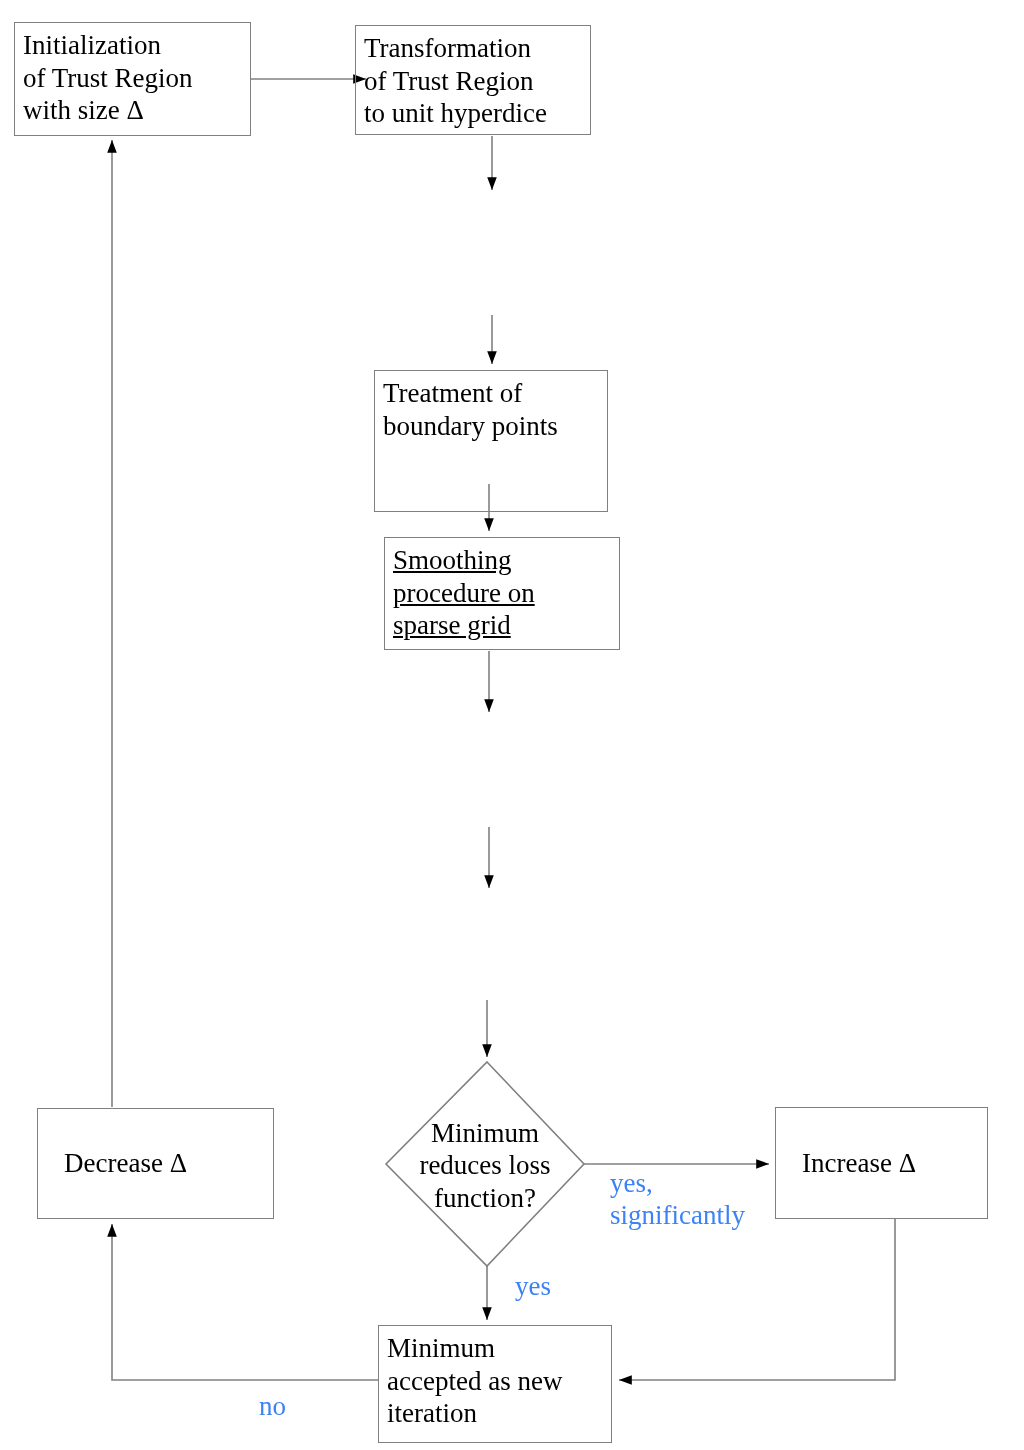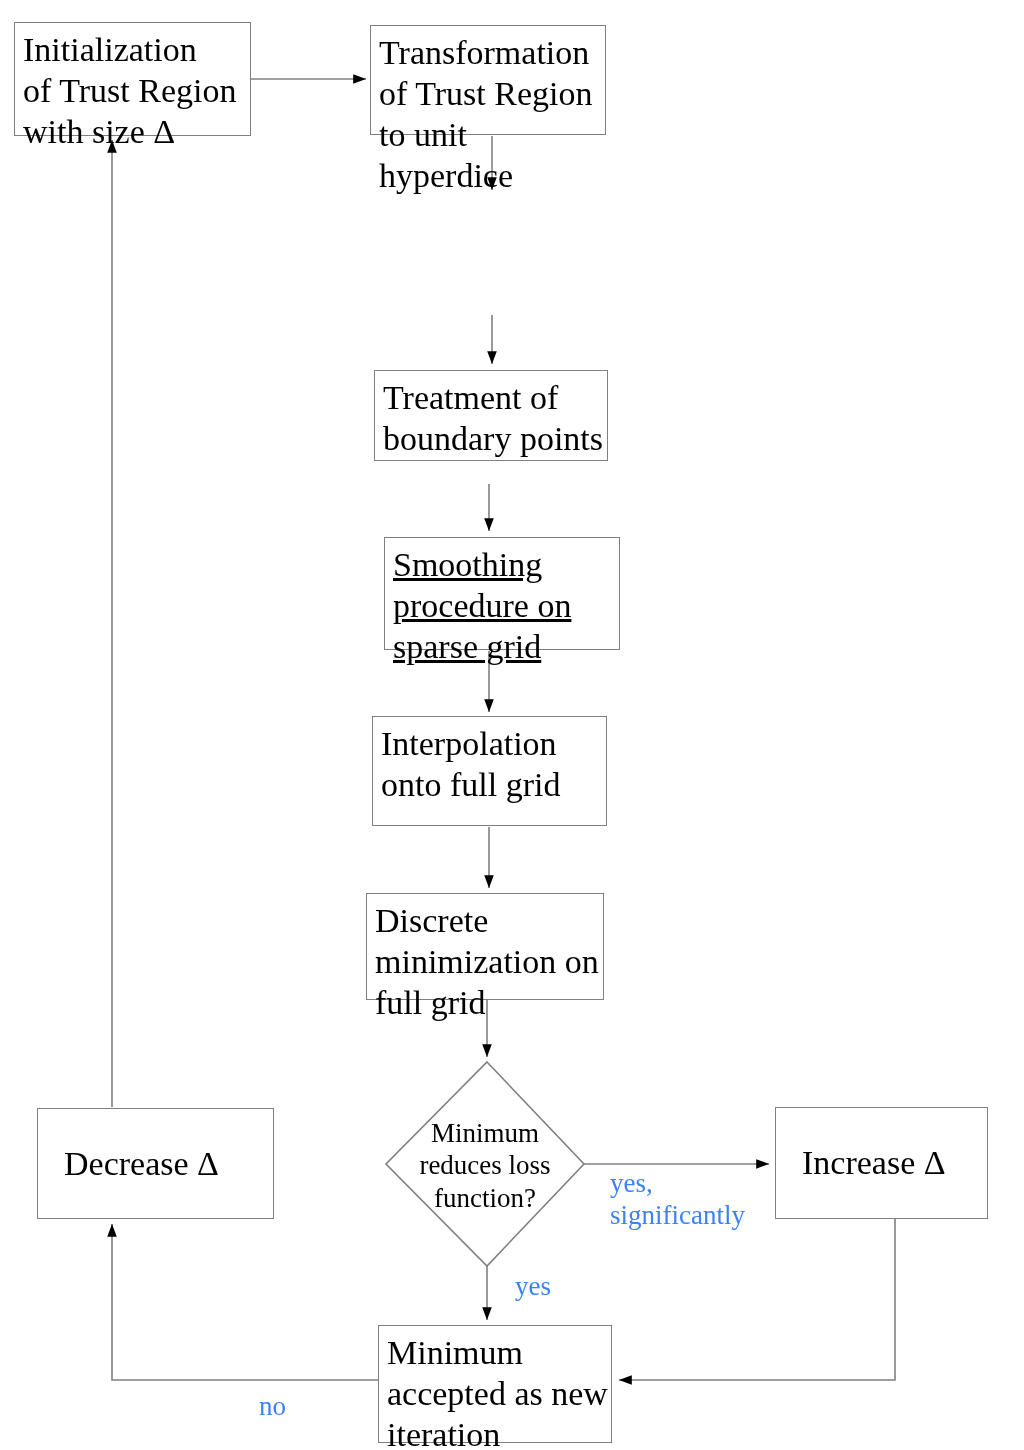--- a/index.html
+++ b/index.html
@@ -23,21 +23,21 @@
     width: 1024px;
     height: 1450px;
     pointer-events: none;
   }
   .node {
     position: absolute;
     box-sizing: border-box;
     border: 1px solid #808080;
     background: transparent;
     color: #000000;
-    font-size: 34px;
+    font-size: 27px;
     line-height: 1.21;
     padding: 6px 0 0 8px;
     white-space: pre-line;
   }
   .node.center {
     display: flex;
     align-items: center;
     padding: 0 0 0 26px;
   }
   .diamond-wrap {
@@ -122,38 +122,33 @@
 
     <g>
       <line x1="112" y1="1107" x2="112" y2="140" stroke="#808080" stroke-width="1.6" marker-end="url(#arrowhead)"></line>
     </g>
   </svg>
 
   <div class="node" style="left:14px; top:22px; width:237px; height:114px;">Initialization
 of Trust Region
 with size Δ</div>
 
-  <div class="node" style="left:370px; top:25px; width:236px; height:110px;">Transformation
+  <div class="node" style="left:355px; top:25px; width:236px; height:110px;">Transformation
 of Trust Region
 to unit hyperdice</div>
 
 
-  <div class="node" style="left:374px; top:370px; width:234px; height:91px;">Treatment of
+  <div class="node" style="left:374px; top:370px; width:234px; height:142px;">Treatment of
 boundary points</div>
 
   <div class="node" style="left:384px; top:537px; width:236px; height:113px;text-decoration:underline;">Smoothing
 procedure on
 sparse grid</div>
 
-  <div class="node" style="left:372px; top:716px; width:235px; height:110px;">Interpolation
-onto full grid</div>
 
-  <div class="node" style="left:366px; top:893px; width:238px; height:107px;">Discrete
-minimization on
-full grid</div>
 
   <div class="diamond-wrap" style="left:386px; top:1062px; width:198px; height:204px;">
     <div class="diamond-label" style="left:-16px; top:55px;">Minimum
 reduces loss
 function?</div>
   </div>
 
   <div class="node center" style="left:37px; top:1108px; width:237px; height:111px;">Decrease Δ</div>
 
   <div class="node center" style="left:775px; top:1107px; width:213px; height:112px;">Increase Δ</div>

